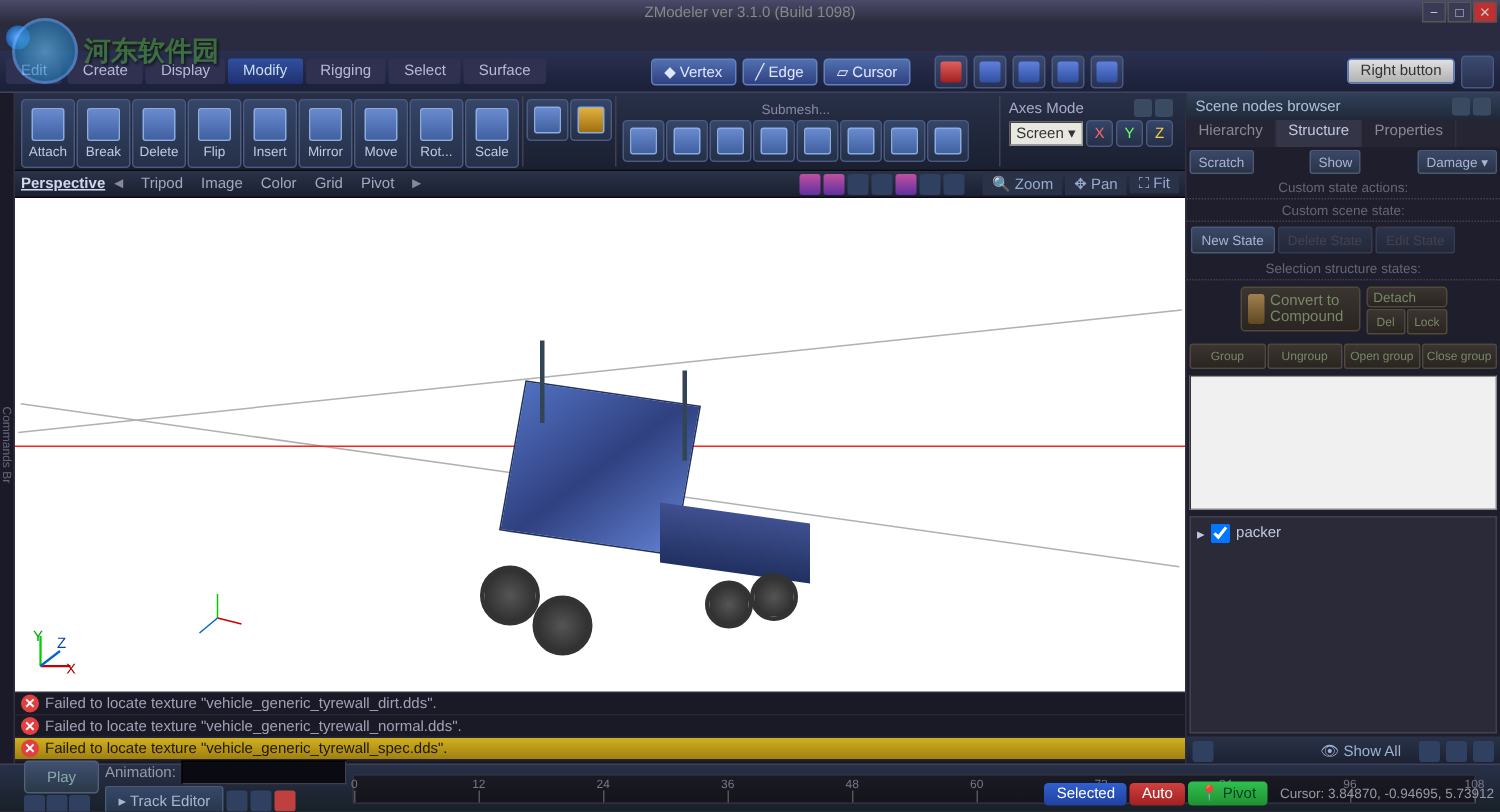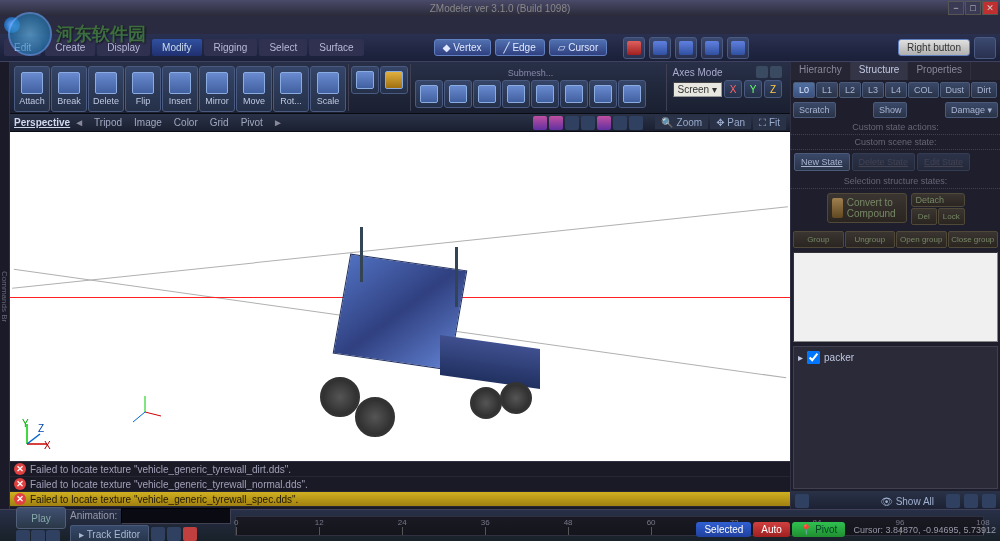--- a/index.html
+++ b/index.html
@@ -71,21 +71,21 @@
 .panel-mini { width: 12px; height: 12px; background: #3a4a60; border-radius: 2px; }
 .tab-row { display: flex; background: #252534; height: 18px; }
 .tab { padding: 2px 8px; color: #889; cursor: pointer; border-right: 1px solid #303040; }
 .tab.active { background: #353548; color: #c0c8e0; }
 .lod-row { display: flex; gap: 1px; padding: 2px; flex-wrap: wrap; }
 .lod-btn { padding: 2px 5px; background: linear-gradient(#3a4868,#2a3448); border: 1px solid #4a5a78; border-radius: 2px; color: #a8b4d0; font-size: 9px; cursor: pointer; }
 .lod-btn.active { background: linear-gradient(#5070a0,#3a5080); color: #e0e8ff; }
 .damage-row { display: flex; gap: 13px; padding: 2px; justify-content: space-between; }
 .section-label { text-align: center; color: #667; font-size: 9px; padding: 2px; border-bottom: 1px dotted #404050; }
 .state-row { display: flex; gap: 2px; padding: 3px; }
-.state-btn { padding: 3px 6px; background: linear-gradient(#3a4868,#2a3448); border: 1px solid #4a5a78; border-radius: 2px; color: #a8b4d0; font-size: 9px; text-decoration: underline; }
+.state-btn { padding: 3px 6px; background: linear-gradient(#3a4868,#2a3448); border: 1px solid #4a5a78; border-radius: 2px; color: #a8b4d0; font-size: 9px; }
 .state-btn.disabled { opacity: 0.5; color: #667; }
 .compound-area { padding: 4px; display: flex; gap: 4px; justify-content: center; }
 .compound-btn { width: 80px; height: 30px; background: linear-gradient(#3a3530,#2a2520); border: 1px solid #504838; border-radius: 3px; display: flex; align-items: center; gap: 4px; padding: 0 4px; color: #786; font-size: 9px; }
 .compound-icon { width: 20px; height: 20px; background: linear-gradient(#a08050,#604820); border-radius: 2px; }
 .group-row { display: flex; gap: 1px; padding: 2px; }
 .group-btn { flex: 1; padding: 3px 2px; background: linear-gradient(#3a3530,#2a2520); border: 1px solid #504838; border-radius: 2px; color: #786; font-size: 8px; text-align: center; }
 .white-box { height: 90px; background: #f0f0f0; margin: 2px; border: 1px inset #888; }
 .tree-area { flex: 1; background: #2a2a38; margin: 2px; border: 1px solid #404050; padding: 4px; min-height: 80px; }
 .tree-item { display: flex; align-items: center; gap: 4px; color: #c0c8e0; }
 .bottom-strip { height: 20px; background: linear-gradient(#2a3248,#1a2030); display: flex; align-items: center; padding: 0 4px; gap: 4px; }
@@ -331,34 +331,31 @@
           <span>Failed to locate texture "vehicle_generic_tyrewall_normal.dds".</span>
         </div>
       <div class="console-line hl">
           <div class="err-icon">✕</div>
           <span>Failed to locate texture "vehicle_generic_tyrewall_spec.dds".</span>
         </div>
     </div>
   </div>
 
   <div class="right-panel">
+    <div class="panel-title">
+      <span>Scene nodes browser</span>
+      <div class="panel-title-btns">
+          <div class="panel-mini"></div>
+          <div class="panel-mini"></div>
+        </div>
+    </div>
     <div class="tab-row" id="panel-tabs">
         <div class="tab">Hierarchy</div>
         <div class="tab active">Structure</div>
         <div class="tab">Properties</div>
-      </div>
-    <div class="lod-row" id="lod-row">
-        <div class="lod-btn active">L0</div>
-        <div class="lod-btn">L1</div>
-        <div class="lod-btn">L2</div>
-        <div class="lod-btn">L3</div>
-        <div class="lod-btn">L4</div>
-        <div class="lod-btn">COL</div>
-        <div class="lod-btn">Dust</div>
-        <div class="lod-btn">Dirt</div>
       </div>
     <div class="damage-row" id="damage-row">
         <div class="lod-btn">Scratch</div>
         <div class="lod-btn">Show</div>
         <div class="lod-btn">Damage ▾</div>
       </div>
     <div class="section-label">Custom state actions:</div>
     <div class="section-label">Custom scene state:</div>
     <div class="state-row">
       <div class="state-btn">New State</div>

